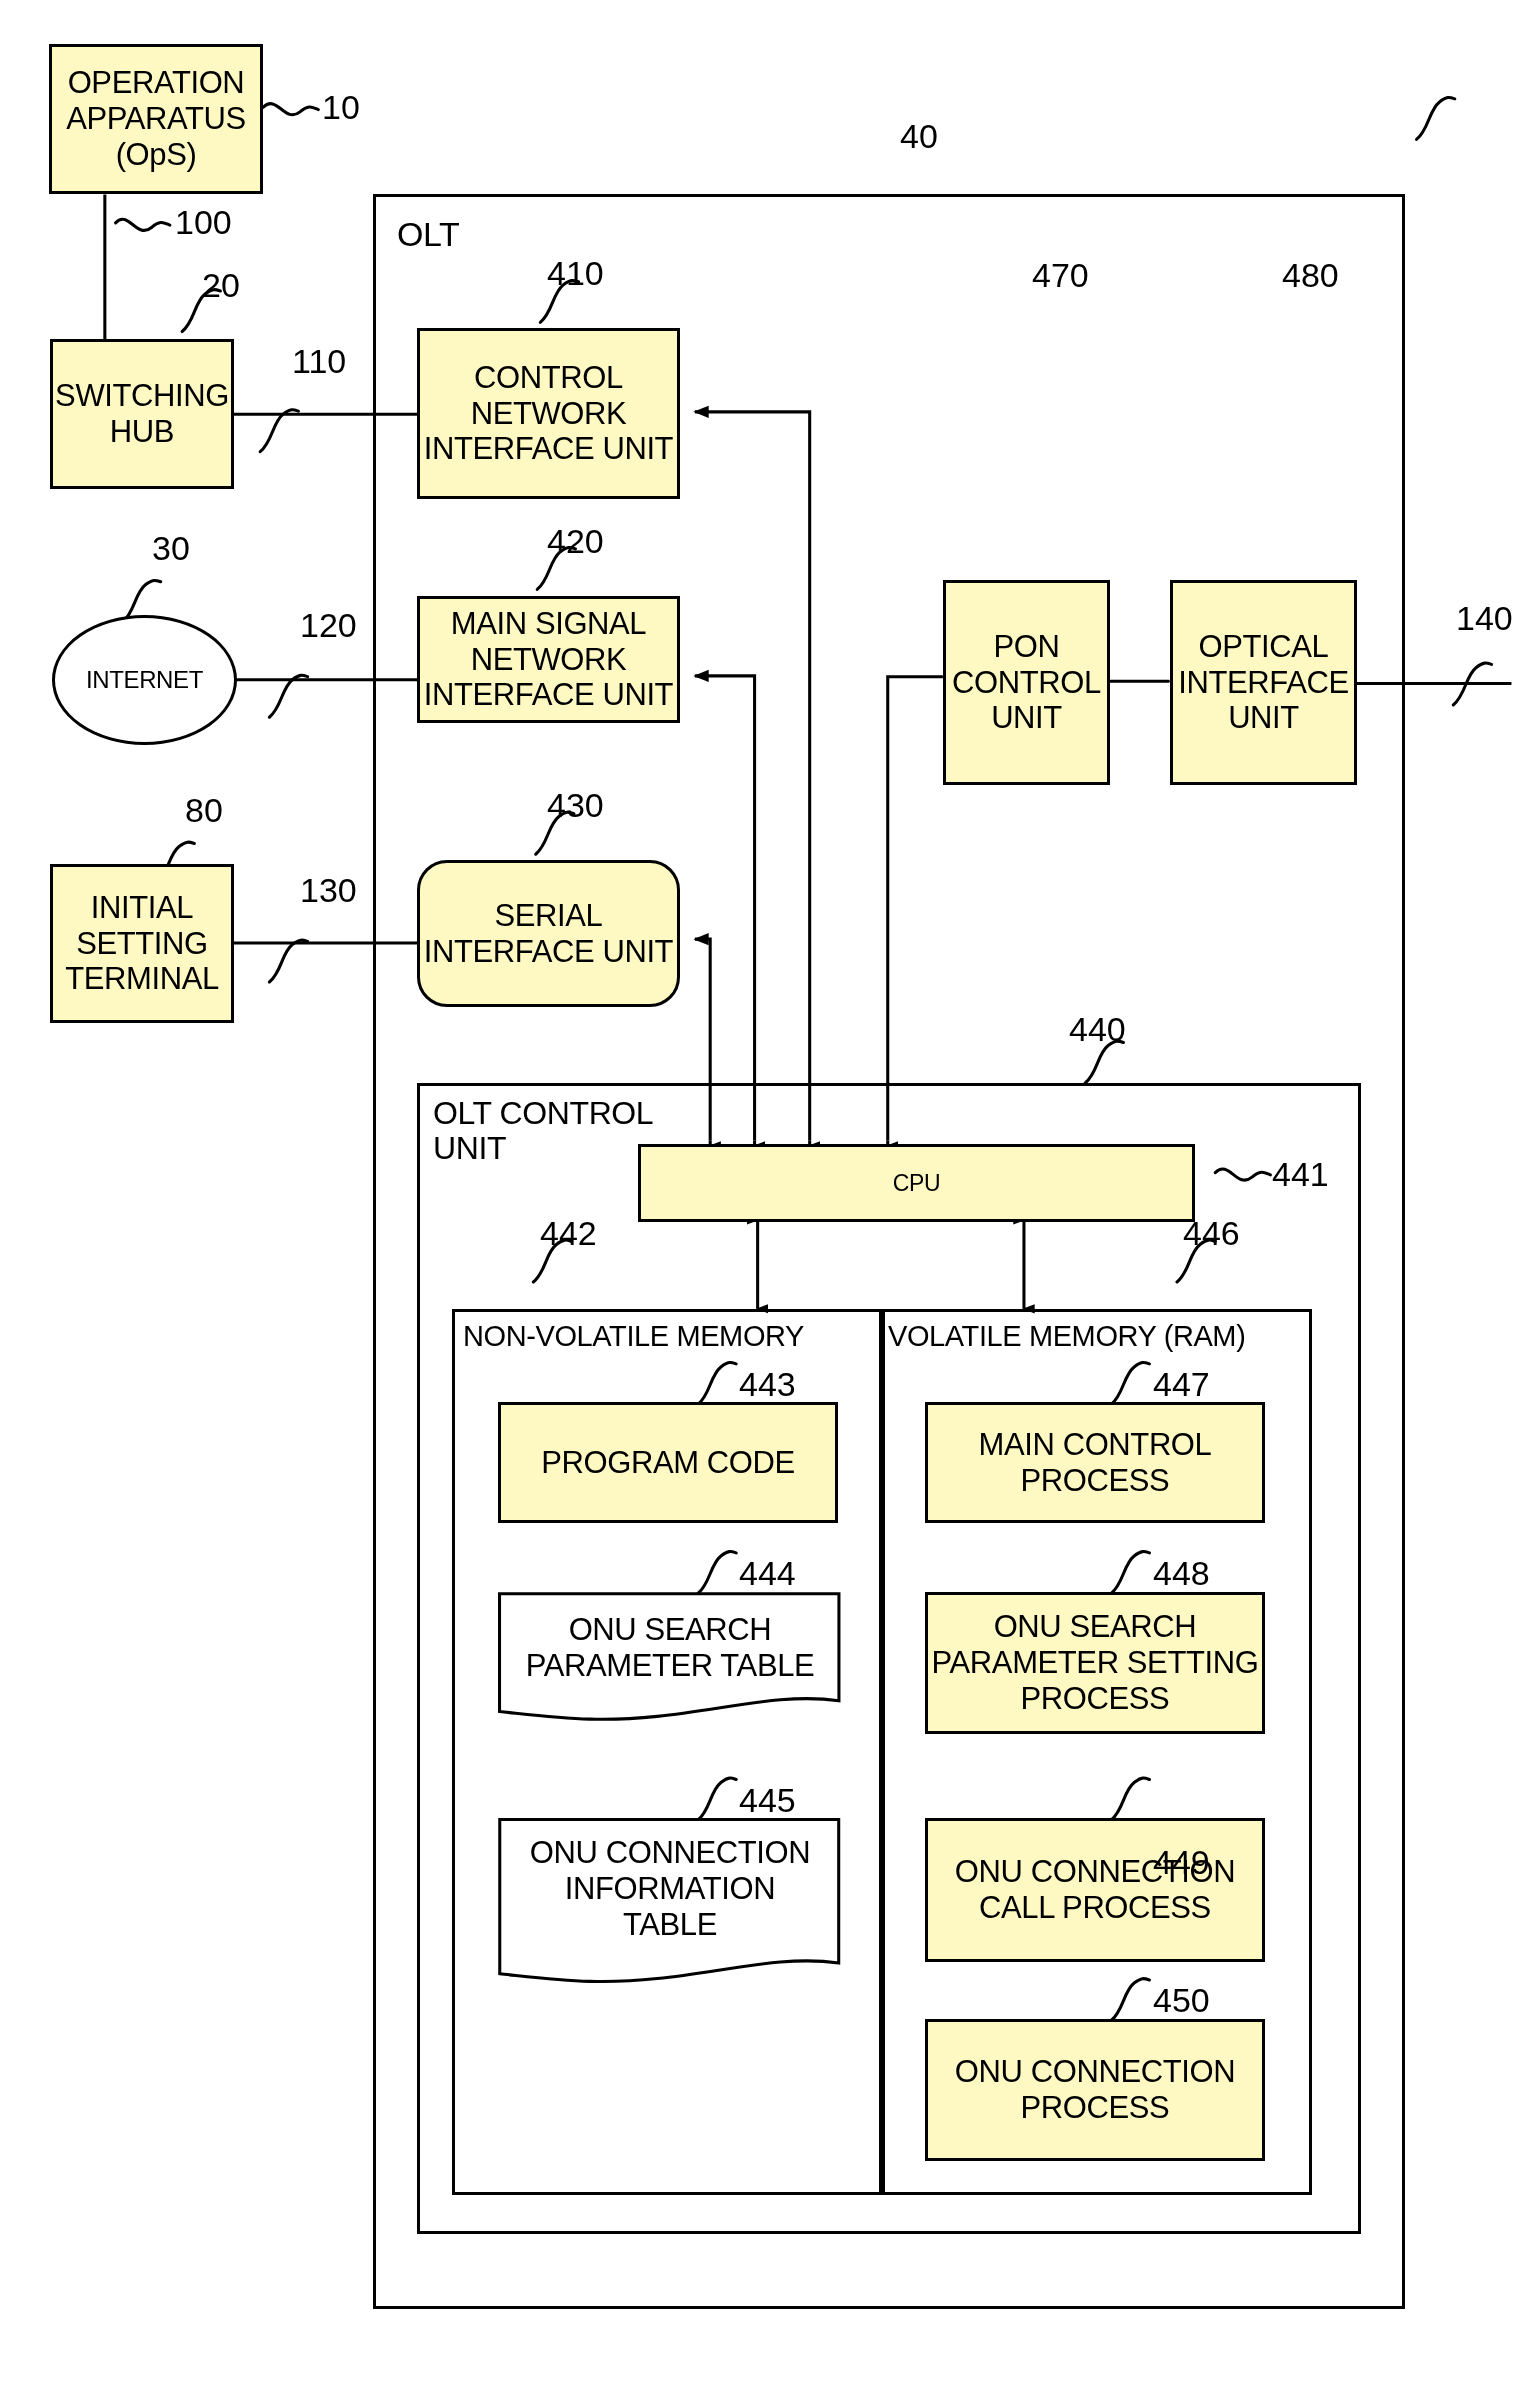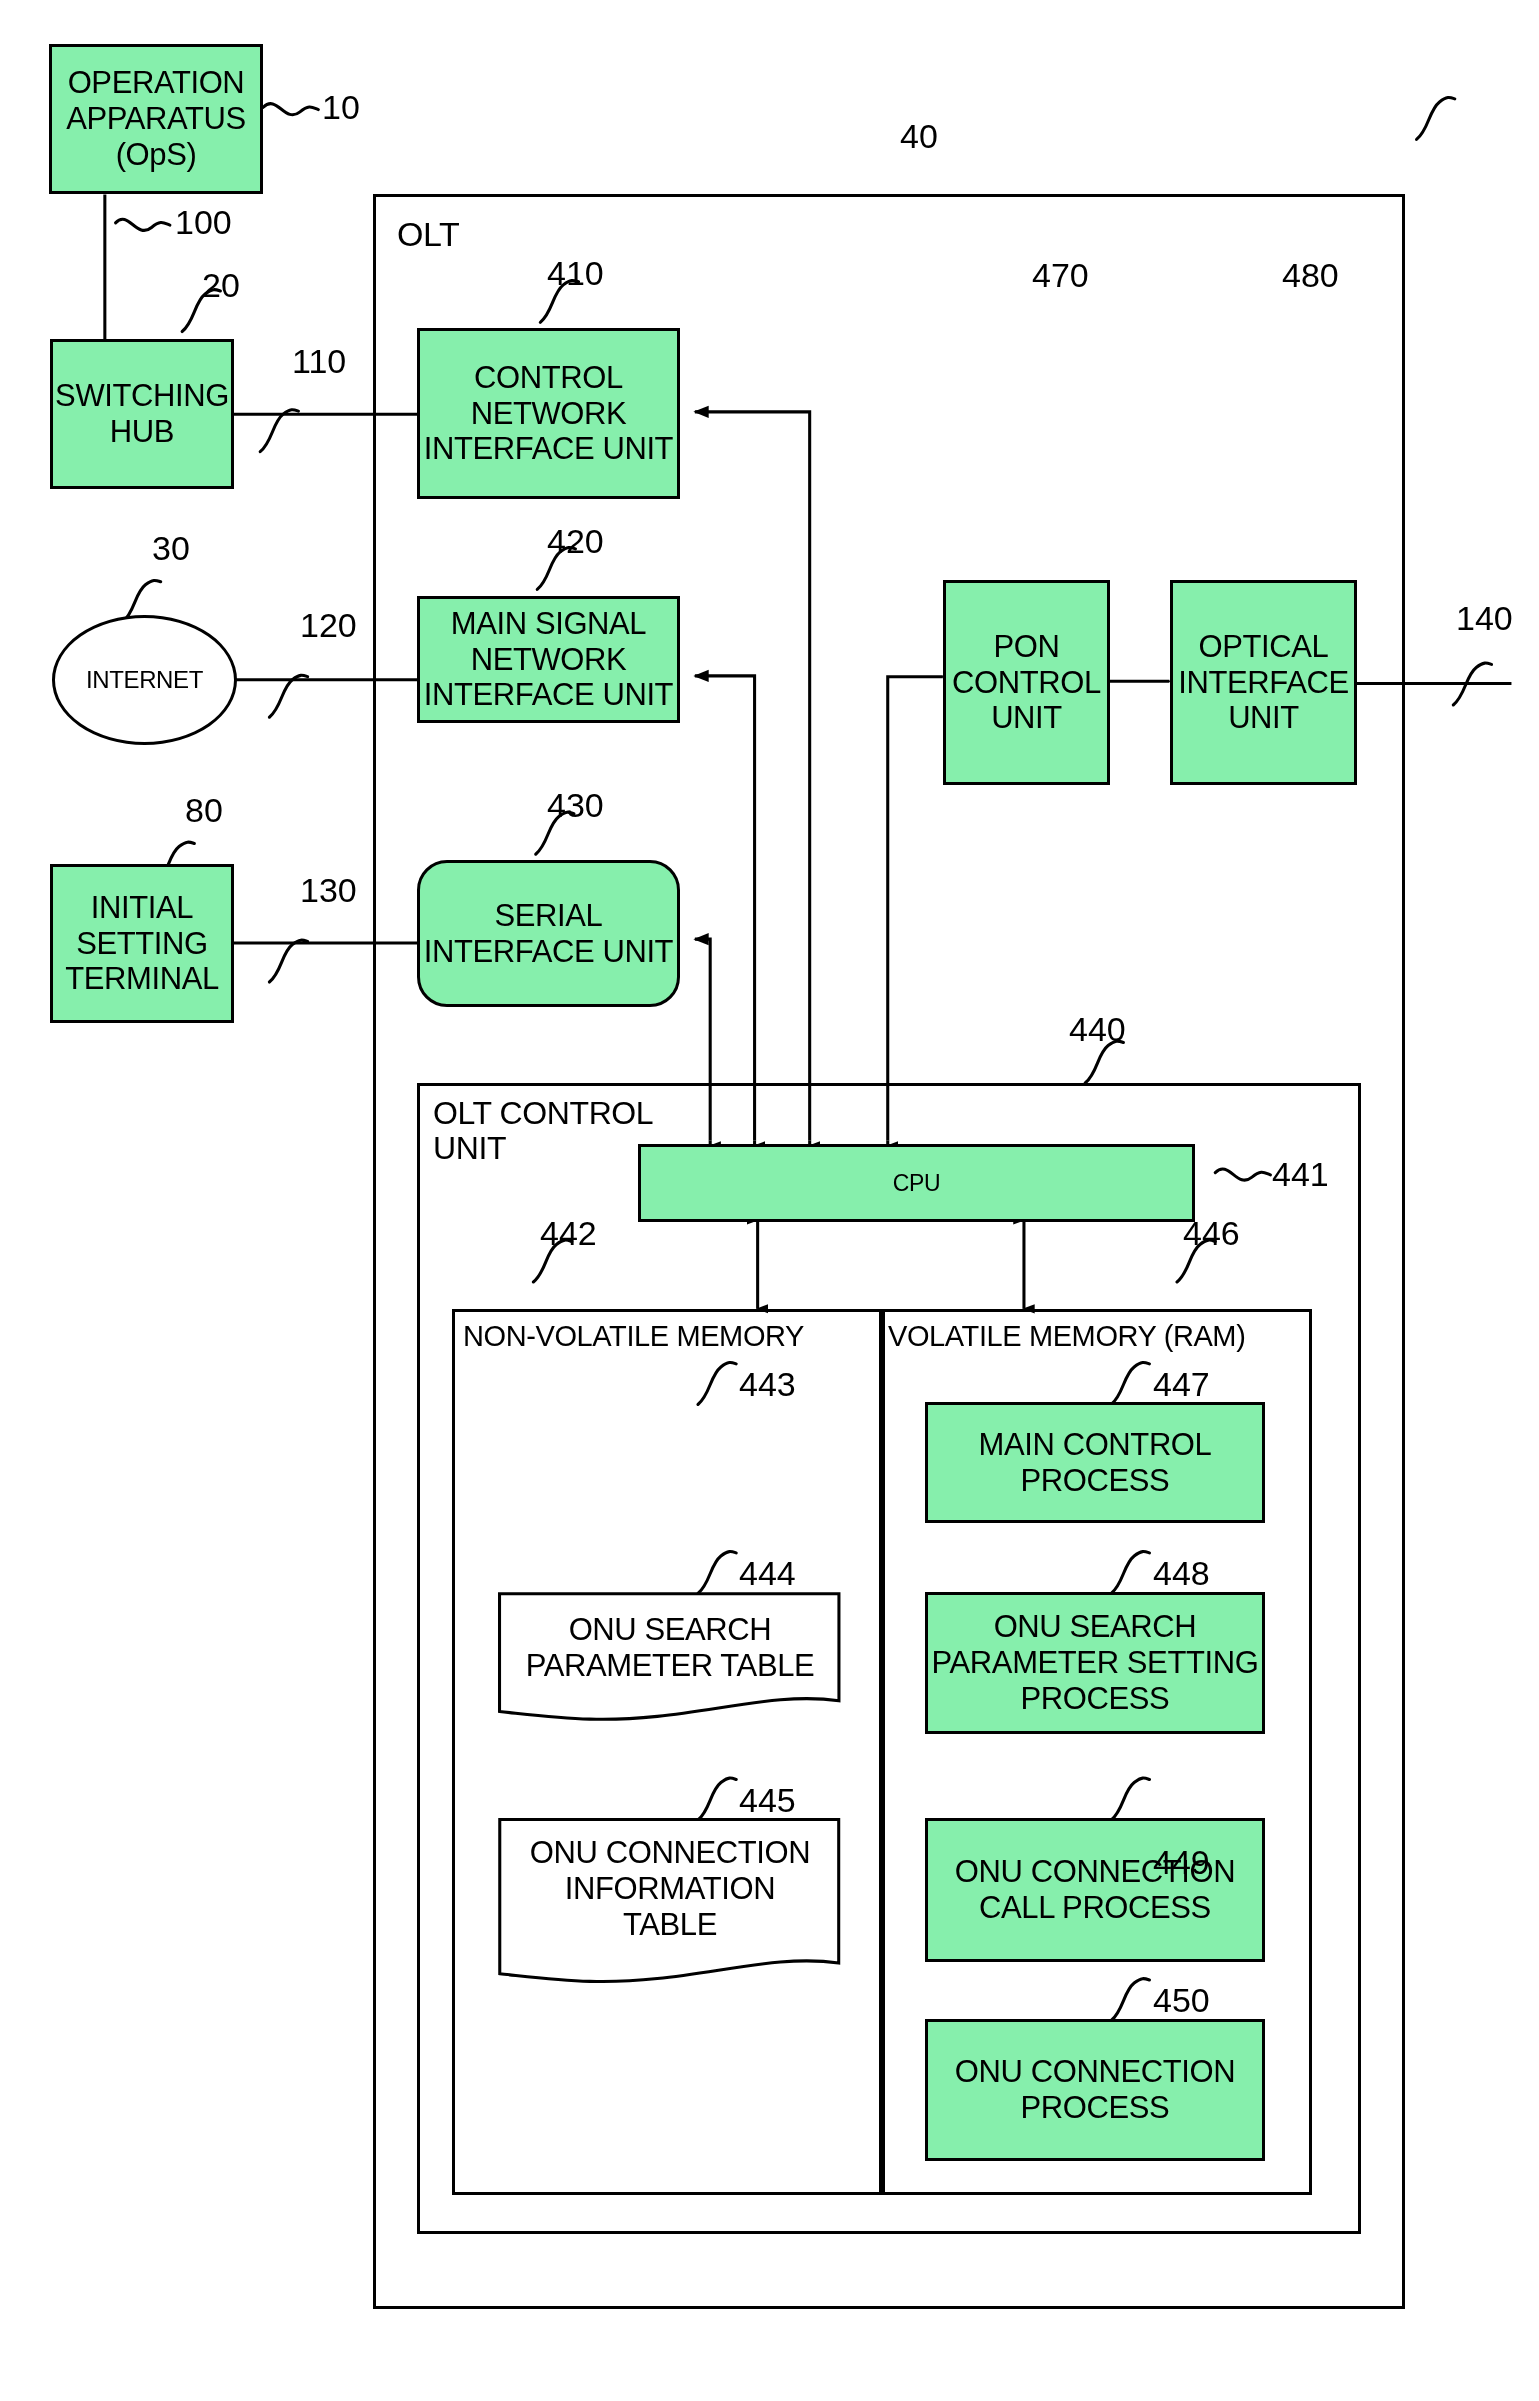--- a/index.html
+++ b/index.html
@@ -23,21 +23,21 @@
     left: 0;
     top: 0;
     width: 1539px;
     height: 2401px;
     pointer-events: none;
   }
   .box {
     position: absolute;
     box-sizing: border-box;
     border: 3.1px solid #000;
-    background: #86efac;
+    background: #fef9c3;
     display: flex;
     align-items: center;
     justify-content: center;
     text-align: center;
     line-height: 1.16;
     letter-spacing: -0.4px;
   }
   .boxlabel {
     display: block;
     width: 100%;
@@ -254,20 +254,23 @@
 
   <div class="box" style="left:638px; top:1144px; width:557px; height:78px; font-size:23px;">
     <span class="boxlabel">CPU</span>
   </div>
   <div class="ref" style="left:1272px; top:1157px;">441</div>
 
   <div class="container-box" style="left:452px; top:1309px; width:433px; height:886px;"></div>
   <div class="corner-label" style="left:463px; top:1321px; font-size:29px;">NON-VOLATILE MEMORY</div>
   <div class="ref" style="left:540px; top:1216px;">442</div>
 
+  <div class="box" style="left:498px; top:1402px; width:340px; height:121px; font-size:31px;">
+    <span class="boxlabel">PROGRAM CODE</span>
+  </div>
   <div class="ref" style="left:739px; top:1367px;">443</div>
 
   <div class="sheet" style="left:498px; top:1592px; width:344px; height:135px;">
     <svg width="344" height="135" viewBox="0 0 450 176">
       <path d="M2,2 L446,2 L446,142 C350,128 250,170 120,166 C78,165 40,160 2,156 Z" fill="#fff" stroke="#000" stroke-width="4"></path>
     </svg>
     <span class="sheet-text" style="top:20px; font-size:31px;">ONU SEARCH
 PARAMETER TABLE</span>
   </div>
   <div class="ref" style="left:739px; top:1556px;">444</div>

